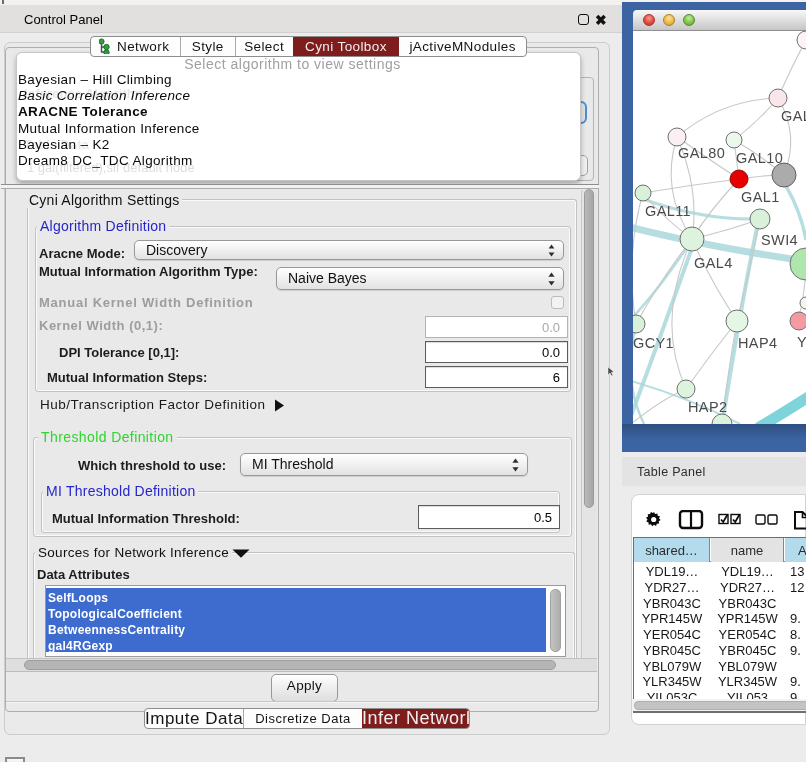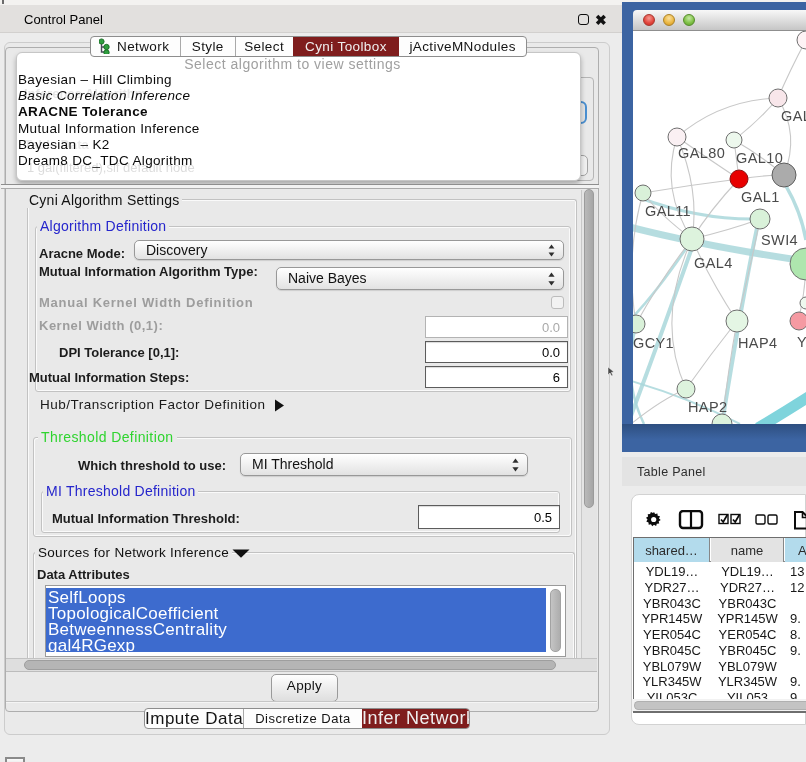--- a/index.html
+++ b/index.html
@@ -105,21 +105,21 @@
 
 <div class="lbl dis abs" style="left:39px;top:295px;letter-spacing:0.75px;">Manual Kernel Width Definition</div>
 <div class="abs" style="left:551px;top:296px;width:13px;height:13px;border:1px solid #bcbcbc;border-radius:3px;background:#f2f2f2;"></div>
 
 <div class="lbl dis abs" style="left:39px;top:318px;letter-spacing:0.5px;">Kernel Width (0,1):</div>
 <div class="inp" style="left:425px;top:316px;width:143px;border:1px solid #b3b3b3;color:#a9a9a9;">0.0</div>
 
 <div class="lbl abs" style="left:39px;top:345px;margin-left:20px;">DPI Tolerance [0,1]:</div>
 <div class="inp" style="left:425px;top:341px;width:143px;border:1px solid #5c5c5c;box-shadow:inset 0 1px 1px rgba(0,0,0,0.15);">0.0</div>
 
-<div class="lbl abs" style="left:21px;top:370px;padding-left:8px;">Mutual Information Steps:</div>
+<div class="lbl abs" style="left:39px;top:370px;padding-left:8px;">Mutual Information Steps:</div>
 <div class="inp" style="left:425px;top:366px;width:143px;border:1px solid #5c5c5c;box-shadow:inset 0 1px 1px rgba(0,0,0,0.15);">6</div>
 
 <div class="abs" style="left:40px;top:397px;font-size:13.5px;letter-spacing:0.5px;color:#1a1a1a;white-space:nowrap;">Hub/Transcription Factor Definition</div>
 <svg class="abs" style="left:274px;top:399px;" width="11" height="13" viewBox="0 0 11 13">
     <path d="M1,0.5 L10,6.5 L1,12.5 Z" fill="#111"></path>
   </svg>
 
 <div class="grp" style="left:33px;top:437px;width:539px;height:100px;"></div>
 <div class="gtitle" style="left:38px;top:429px;color:#2fd42f;letter-spacing:0.4px;">Threshold Definition</div>
 
@@ -140,21 +140,21 @@
 <div class="abs" style="left:33px;top:552px;width:542px;height:106px;border:1px solid #c2c2c2;border-bottom:none;border-radius:3px 3px 0 0;box-shadow:inset 1px 1px 0 rgba(255,255,255,0.75), inset -1px 0 0 rgba(255,255,255,0.75);"></div>
 <div class="gtitle" style="left:35px;top:545px;color:#111;font-size:13.5px;letter-spacing:0.3px;">Sources for Network Inference</div>
 <svg class="abs" style="left:232px;top:549px;" width="18" height="9" viewBox="0 0 18 9">
     <path d="M0.5,0.5 L17.5,0.5 L9,8.8 Z" fill="#111"></path>
   </svg>
 
 <div class="lbl abs" style="left:37px;top:567px;">Data Attributes</div>
 
 <div class="abs" style="left:45px;top:585px;width:521px;height:72px;background:#ffffff;border:1px solid #9a9a9a;"></div>
 <div class="abs" style="left:46px;top:588px;width:500px;height:64px;background:#3d6bce;"></div>
-<div class="abs" style="left:48px;top:590px;font-size:17px;letter-spacing:0.25px;line-height:16.1px;color:#ffffff;white-space:nowrap;">SelfLoops<br>TopologicalCoefficient<br>BetweennessCentrality<br>gal4RGexp</div>
+<div class="abs" style="left:48px;top:590px;font-size:12px;letter-spacing:0.25px;line-height:16.1px;color:#ffffff;white-space:nowrap;font-weight:bold;">SelfLoops<br>TopologicalCoefficient<br>BetweennessCentrality<br>gal4RGexp</div>
 <div class="abs" style="left:550px;top:589px;width:11px;height:63px;background:linear-gradient(90deg,#c4c4c4,#adadad);border:1px solid #a2a2a2;border-radius:5px;"></div>
 
 <div class="abs" style="left:581px;top:190px;width:16px;height:468px;background:#e4e4e4;border-left:1px solid #c8c8c8;"></div>
 <div class="abs" style="left:584px;top:189px;width:10px;height:319px;background:linear-gradient(90deg,#b9b9b9,#a6a6a6);border:1px solid #9b9b9b;border-radius:5px;"></div>
 
 <div class="abs" style="left:6px;top:658px;width:591px;height:14px;background:#dedede;border-top:1px solid #c2c2c2;border-bottom:1px solid #bcbcbc;"></div>
 <div class="abs" style="left:24px;top:660px;width:532px;height:10px;background:#b5b5b5;border:1px solid #9e9e9e;border-radius:5px;"></div>
 
 <div class="abs" style="left:271px;top:674px;width:67px;height:28px;background:linear-gradient(#ffffff,#eeeeee 48%,#dedede);border:1px solid #9a9a9a;border-radius:5px;text-align:center;font-size:13.5px;letter-spacing:0.3px;font-weight:500;color:#111;line-height:22px;">Apply</div>
 

